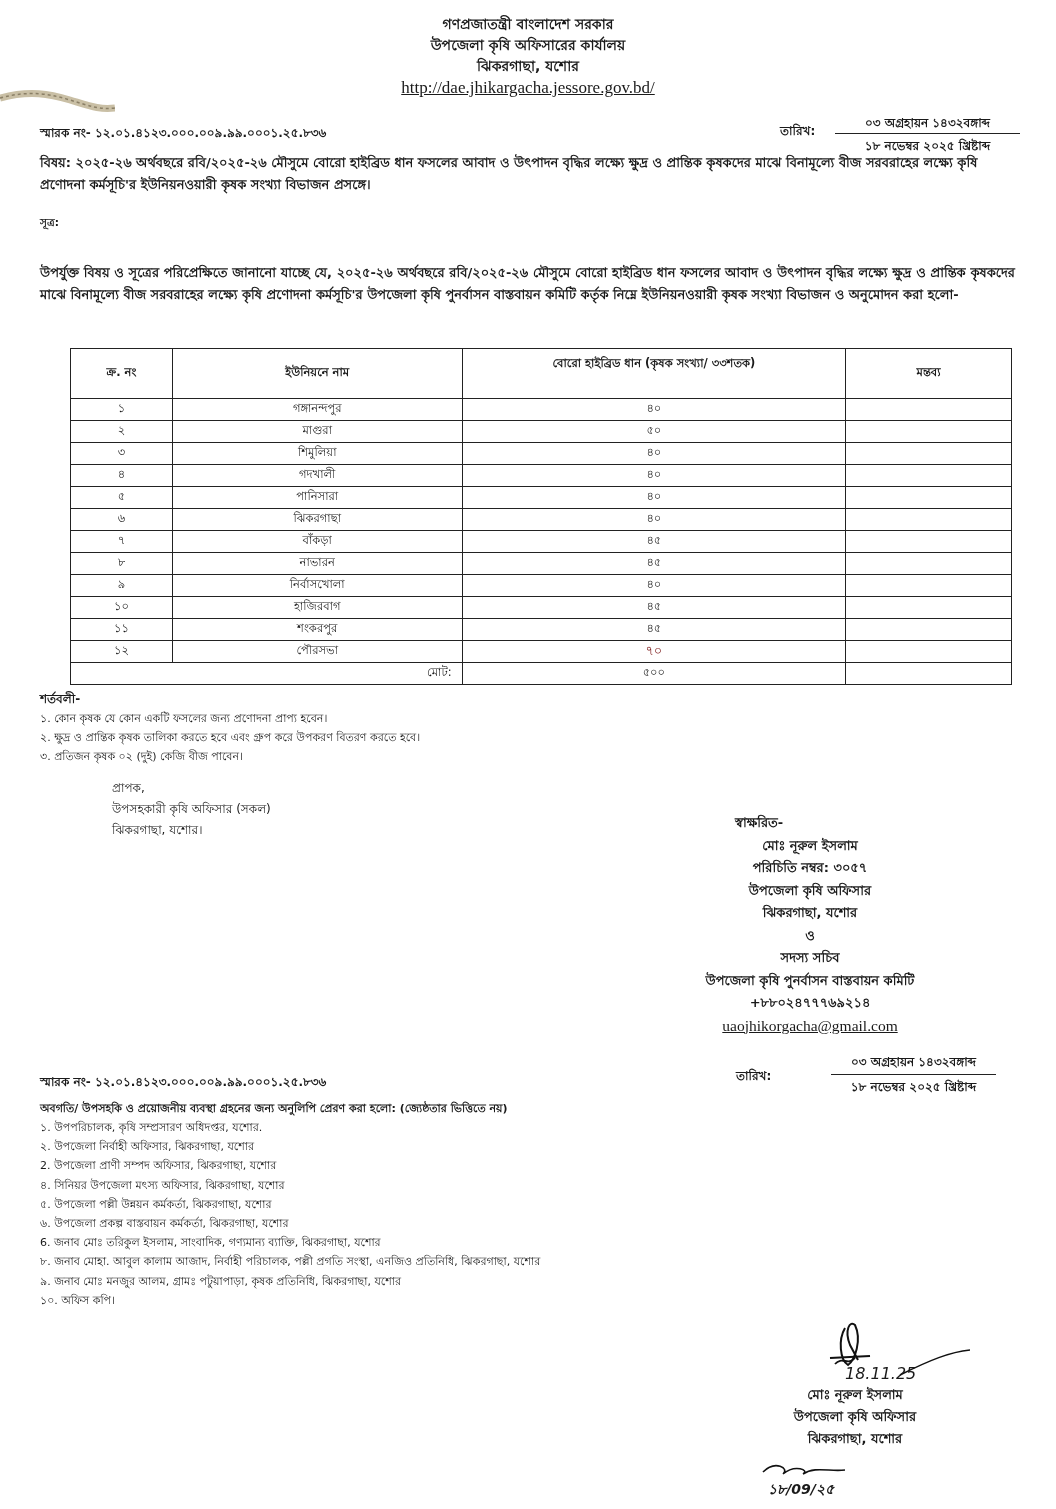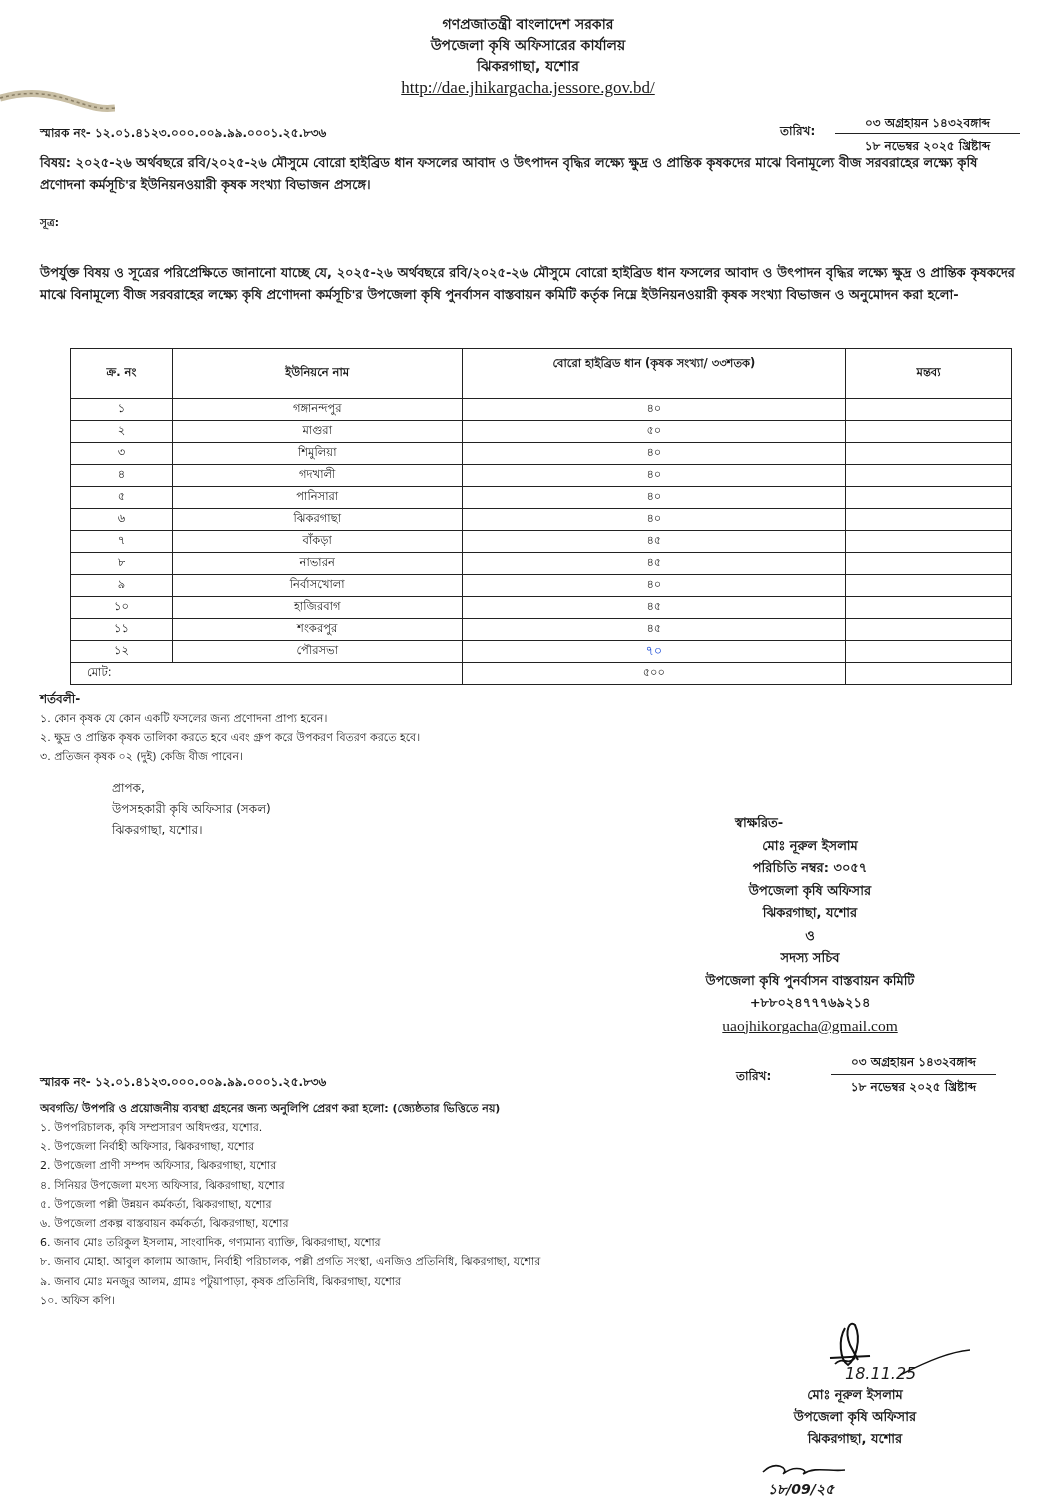--- a/index.html
+++ b/index.html
@@ -42,22 +42,22 @@
   table.alloc {
     position: absolute; left: 70px; top: 348px; width: 942px;
     border-collapse: collapse; font-size: 11.5px;
   }
   table.alloc td, table.alloc th {
     border: 1.3px solid #222; text-align: center; font-weight: normal;
     height: 22px; padding: 0 4px;
   }
   table.alloc th { height: 50px; font-weight: bold; }
   table.alloc th.qty { vertical-align: top; padding-top: 6px; }
-  table.alloc td.total-label { text-align: left; padding-right: 10px; padding-left: 16px; }
-  .handwritten { font-weight: bold; color: #1d4ed8; font-size: 13px; }
+  table.alloc td.total-label { text-align: right; padding-right: 10px; padding-left: 16px; }
+  .handwritten { font-weight: bold; color: #7f1d1d; font-size: 13px; }
   .conditions { left: 40px; top: 690px; font-size: 11px; line-height: 19px; }
   .conditions .title { font-weight: bold; font-size: 12px; }
   .recipient { left: 112px; top: 778px; font-size: 12px; line-height: 21px; }
   .signed {
     left: 640px; top: 812px; width: 340px; text-align: center;
     font-size: 13px; line-height: 22.5px; font-weight: bold;
   }
   .signed .email { font-family: "Liberation Serif", serif; font-weight: normal; font-size: 15.5px; text-decoration: underline; }
   .cc-head { left: 40px; top: 1100px; font-size: 11px; font-weight: bold; }
   .cc-list { left: 40px; top: 1118px; font-size: 11px; line-height: 19.2px; }
@@ -225,21 +225,21 @@
 </div>
 
 <div class="abs memo" style="left:40px; top:1073px;">স্মারক নং- ১২.০১.৪১২৩.০০০.০০৯.৯৯.০০০১.২৫.৮৩৬</div>
 <div class="abs date-block" style="left:736px; top:1053px; width:260px; height:40px;">
   <span class="label" style="top:14px;">তারিখ:</span>
   <span class="top" style="left:90px;">০৩ অগ্রহায়ন ১৪৩২বঙ্গাব্দ</span>
   <span class="line" style="left:95px; top:21px; width:165px;"></span>
   <span class="bottom" style="left:90px; top:25px;">১৮ নভেম্বর ২০২৫ খ্রিষ্টাব্দ</span>
 </div>
 
-<div class="abs cc-head">অবগতি/ উপপরি ও প্রয়োজনীয় ব্যবস্থা গ্রহনের জন্য অনুলিপি প্রেরণ করা হলো:  (জ্যেষ্ঠতার ভিত্তিতে নয়)</div>
+<div class="abs cc-head">অবগতি/ উপসহকি ও প্রয়োজনীয় ব্যবস্থা গ্রহনের জন্য অনুলিপি প্রেরণ করা হলো:  (জ্যেষ্ঠতার ভিত্তিতে নয়)</div>
 <div class="abs cc-list">
   <div>১. উপপরিচালক, কৃষি সম্প্রসারণ অধিদপ্তর, যশোর.</div>
   <div>২. উপজেলা নির্বাহী অফিসার, ঝিকরগাছা, যশোর</div>
   <div>2. উপজেলা প্রাণী সম্পদ অফিসার, ঝিকরগাছা, যশোর</div>
   <div>৪. সিনিয়র উপজেলা মৎস্য অফিসার, ঝিকরগাছা, যশোর</div>
   <div>৫. উপজেলা পল্লী উন্নয়ন কর্মকর্তা, ঝিকরগাছা, যশোর</div>
   <div>৬. উপজেলা প্রকল্প বাস্তবায়ন কর্মকর্তা, ঝিকরগাছা, যশোর</div>
   <div>6. জনাব মোঃ তরিকুল ইসলাম, সাংবাদিক, গণ্যমান্য ব্যাক্তি, ঝিকরগাছা, যশোর</div>
   <div>৮. জনাব মোহা. আবুল কালাম আজাদ, নির্বাহী পরিচালক, পল্লী প্রগতি সংস্থা, এনজিও প্রতিনিধি, ঝিকরগাছা, যশোর</div>
   <div>৯. জনাব মোঃ মনজুর আলম, গ্রামঃ পটুয়াপাড়া, কৃষক প্রতিনিধি, ঝিকরগাছা, যশোর</div>

